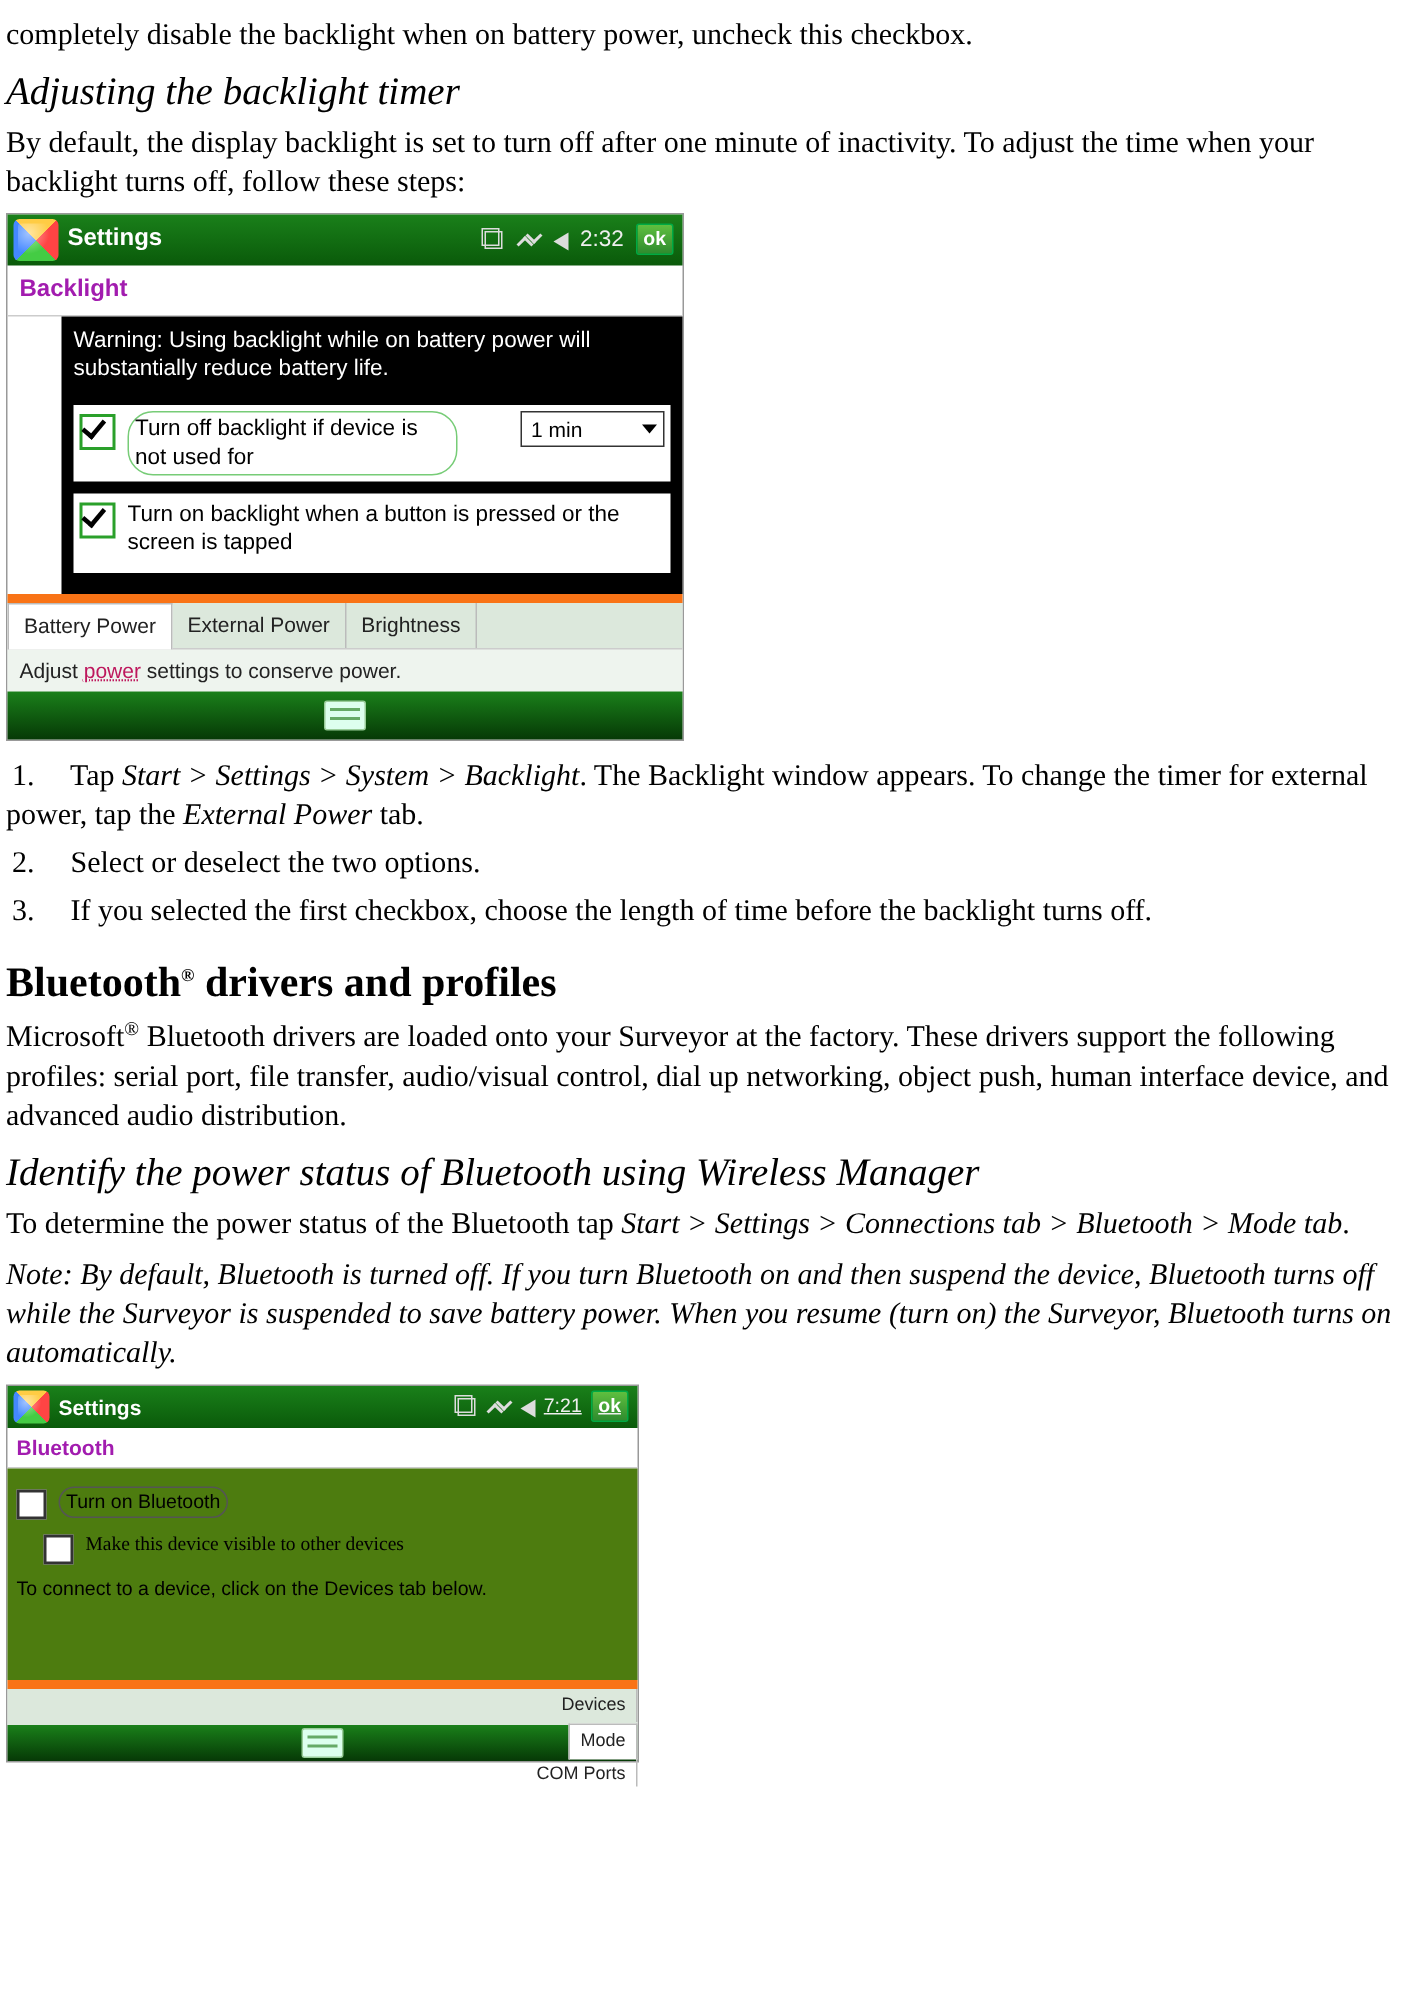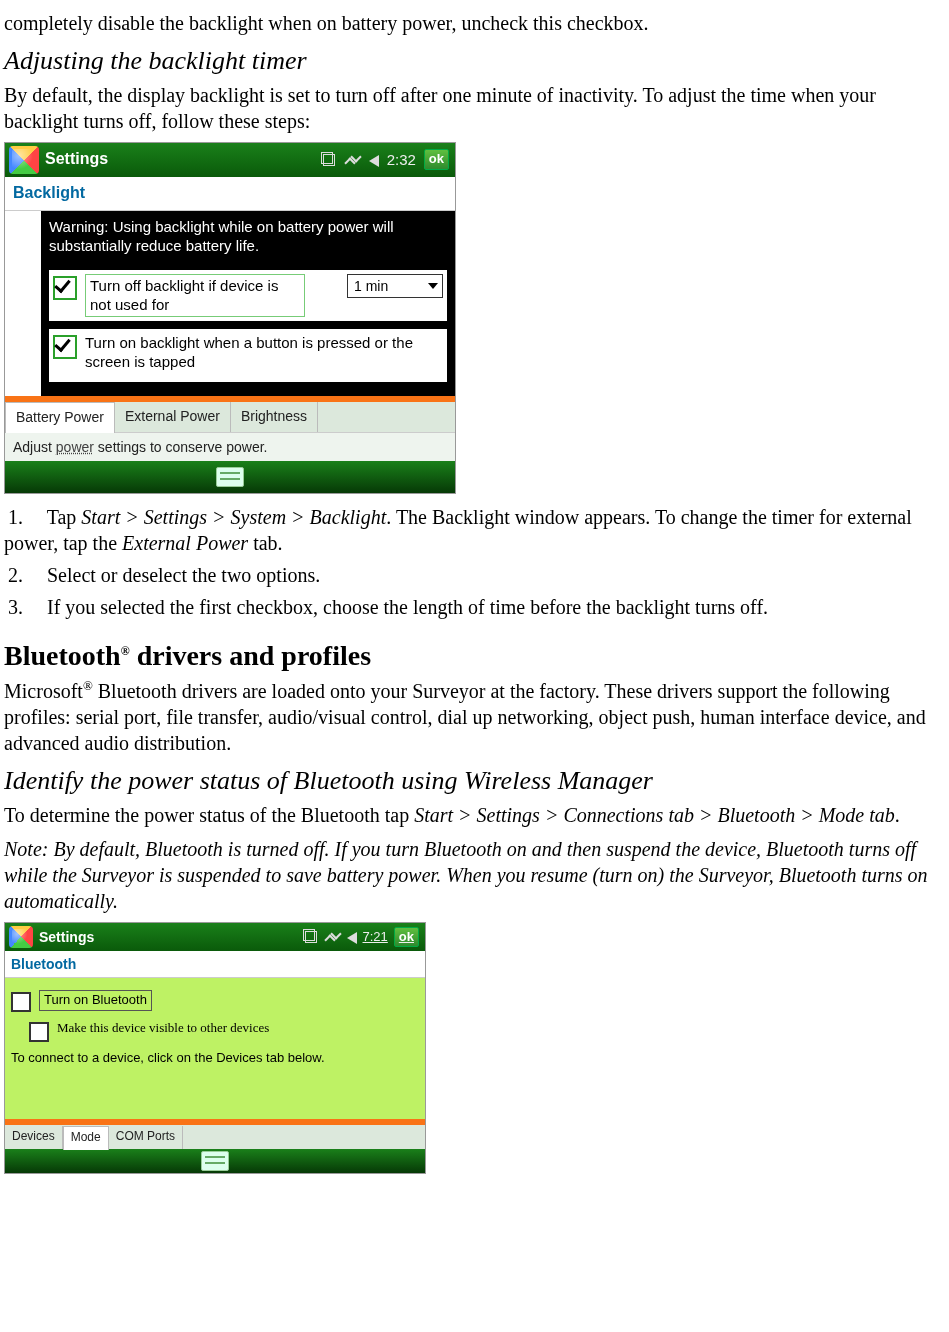--- a/index.html
+++ b/index.html
@@ -57,75 +57,75 @@
   .wm-tray { display:flex; align-items:center; gap:8px; margin-right:6px; color:#eee; font-size:15px;}
   .wm-frame.small .wm-tray{ font-size:13px; gap:6px;text-decoration:underline;}
   .wm-ok {
     background: linear-gradient(to bottom,#5fbf3f,#2e8b2e);
     color:#fff; font-weight:bold; font-size:13px;
     border:1px solid #0a4; border-radius:2px;
     padding: 1px 4px;
   }
   .wm-body { padding: 0; }
   .wm-section-title {
-    color: #0369a1;
+    color: #a21caf;
     font-weight: bold;
     font-size: 16px;
     padding: 6px 8px 6px 8px;
     border-bottom: 1px solid #ccc;
   }
   .wm-frame.small .wm-section-title { font-size: 14px; padding: 4px 6px;}
   .wm-content {
-    background: #bef264;
+    background: #4d7c0f;
     padding: 6px 8px;
     font-size: 15px;
     color: #000;
   }
   .wm-frame.small .wm-content { font-size: 13px; padding: 4px 6px;}
   .wm-row { display:flex; align-items:flex-start; gap:8px; margin: 8px 0; }
   .wm-checkbox {
     width: 20px; height: 20px; border: 2px solid #2aa02a; background:#fff;
     flex: 0 0 auto; position:relative; margin-top:2px;
   }
   .wm-frame.small .wm-checkbox { width:16px; height:16px; border-color:#333;}
   .wm-checkbox.checked::after{
     content:""; position:absolute; left:3px; top:-1px; width:6px; height:12px;
     border-right:3px solid #000; border-bottom:3px solid #000; transform: rotate(40deg);
   }
-  .wm-row-label { flex: 0 0 auto; max-width: 230px; }
+  .wm-row-label { flex: 0 0 auto; max-width: 230px; border-radius: 17px; }
   .wm-row-label.boxed { border:1px solid #7c7; padding:1px 4px; }
   .wm-frame.small .wm-row-label.boxed { border-color:#555; }
   .wm-select {
     border:1px solid #333; padding:0 18px 0 6px; height:22px; line-height:22px;
     position:relative; margin-left:auto; min-width:70px; font-size:14px;
   }
   .wm-select::after{
     content:""; position:absolute; right:4px; top:8px;
     border-left:5px solid transparent; border-right:5px solid transparent; border-top:6px solid #000;
   }
   .wm-tabs {
     display:flex; align-items:flex-end; height:30px;
     background:#dce8dc; border-top:6px solid #f97316;
     font-size:14px;
   }
-  .wm-frame.small .wm-tabs { height:24px; font-size:12px;}
+  .wm-frame.small .wm-tabs { height:24px; font-size:12px;flex-direction:column;}
   .wm-tab {
     padding: 5px 10px 6px 10px; color:#222;
     border-right:1px solid #bbb;
   }
   .wm-frame.small .wm-tab { padding:3px 7px 4px 7px;}
   .wm-tab.active {
     background:#fff; border-top:1px solid #bbb; border-left:1px solid #bbb;
     position:relative; top:1px;
   }
   .wm-hintbar {
     background:#eef4ee; border-top:1px solid #ccc;
     padding: 5px 8px; font-size:14px; color:#222;
   }
-  .wm-hintbar .lnk { color:#404040; text-decoration: underline dotted;}
+  .wm-hintbar .lnk { color:#be185d; text-decoration: underline dotted;}
   .wm-bottombar {
     height: 32px;
     background: linear-gradient(to bottom, #1a801a 0%, #063906 100%);
     display:flex; align-items:center; justify-content:center;
   }
   .wm-frame.small .wm-bottombar { height:24px;}
   .wm-kbd {
     width:26px; height:18px; background:#dfe; border:1px solid #9c9; border-radius:2px;
     position:relative;
   }

